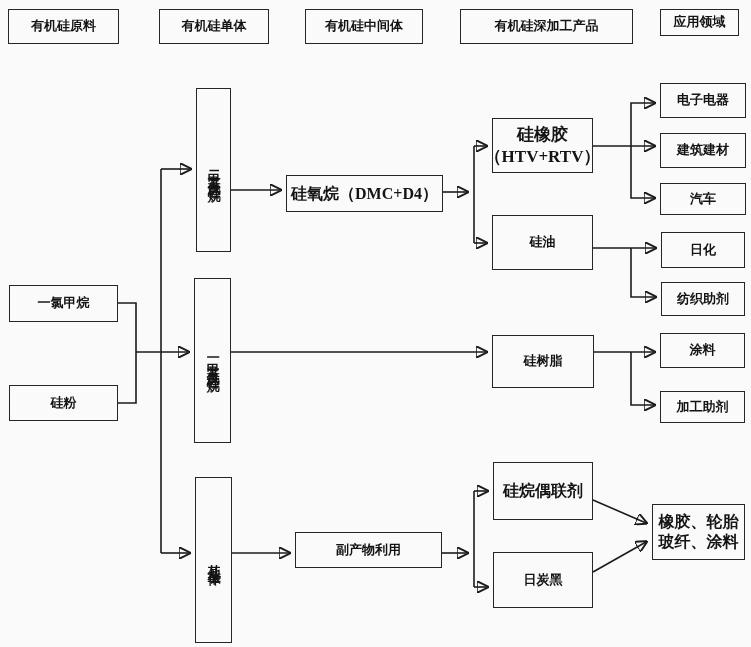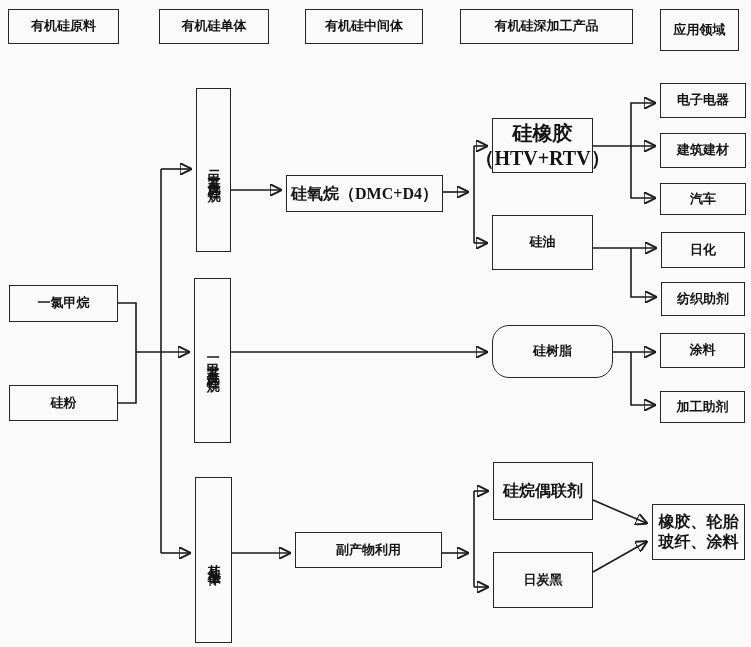--- a/index.html
+++ b/index.html
@@ -43,47 +43,47 @@
     justify-content: center;
     text-align: center;
     background: var(--background);
   }
   .vbox {
     writing-mode: vertical-rl;
     text-orientation: upright;
     letter-spacing: 3px;
   }
   .pre { white-space: pre-line; }
-  .fs15 { font-size: 20px; }
+  .fs15 { font-size: 17px; }
   .fs16 { font-size: 16px; }
 
   
   .h-raw          { left: 8px;   top: 9px;  width: 111px; height: 35px; }
   .h-monomer      { left: 159px; top: 9px;  width: 110px; height: 35px; }
   .h-intermediate { left: 305px; top: 9px;  width: 118px; height: 35px; }
   .h-deep         { left: 460px; top: 9px;  width: 173px; height: 35px; }
-  .h-application  { left: 660px; top: 9px;  width: 79px;  height: 42px; }
+  .h-application  { left: 660px; top: 9px;  width: 79px;  height: 27px; }
 
   
   .n-methyl-chloride { left: 9px; top: 285px; width: 109px; height: 37px; }
   .n-silicon-powder  { left: 9px; top: 385px; width: 109px; height: 36px; }
 
   
   .n-dimethyldichlorosilane { left: 196px; top: 88px;  width: 35px; height: 164px; }
   .n-methyltrichlorosilane  { left: 194px; top: 278px; width: 37px; height: 165px; }
   .n-other-monomers         { left: 195px; top: 477px; width: 37px; height: 166px; }
 
   
   .n-siloxane  { left: 286px; top: 175px; width: 157px; height: 37px; }
   .n-byproduct { left: 295px; top: 532px; width: 147px; height: 36px; text-align: center; }
 
   
   .n-silicone-rubber { left: 492px; top: 118px; width: 101px; height: 55px; }
   .n-silicone-oil    { left: 492px; top: 215px; width: 101px; height: 55px; }
-  .n-silicone-resin  { left: 492px; top: 325px; width: 121px; height: 53px; border-radius: 17px; }
+  .n-silicone-resin  { left: 492px; top: 335px; width: 102px; height: 53px; }
   .n-coupling-agent  { left: 493px; top: 462px; width: 100px; height: 58px; }
   .n-carbon-black    { left: 493px; top: 552px; width: 100px; height: 56px; }
 
   
   .n-electronics   { left: 660px; top: 83px;  width: 86px; height: 35px; }
   .n-construction  { left: 660px; top: 133px; width: 86px; height: 35px; }
   .n-automobile    { left: 660px; top: 183px; width: 86px; height: 32px; }
   .n-daily-chem    { left: 661px; top: 232px; width: 84px; height: 36px; text-align: center; }
   .n-textile-aux   { left: 661px; top: 282px; width: 84px; height: 34px; }
   .n-coatings      { left: 660px; top: 333px; width: 85px; height: 35px; }

